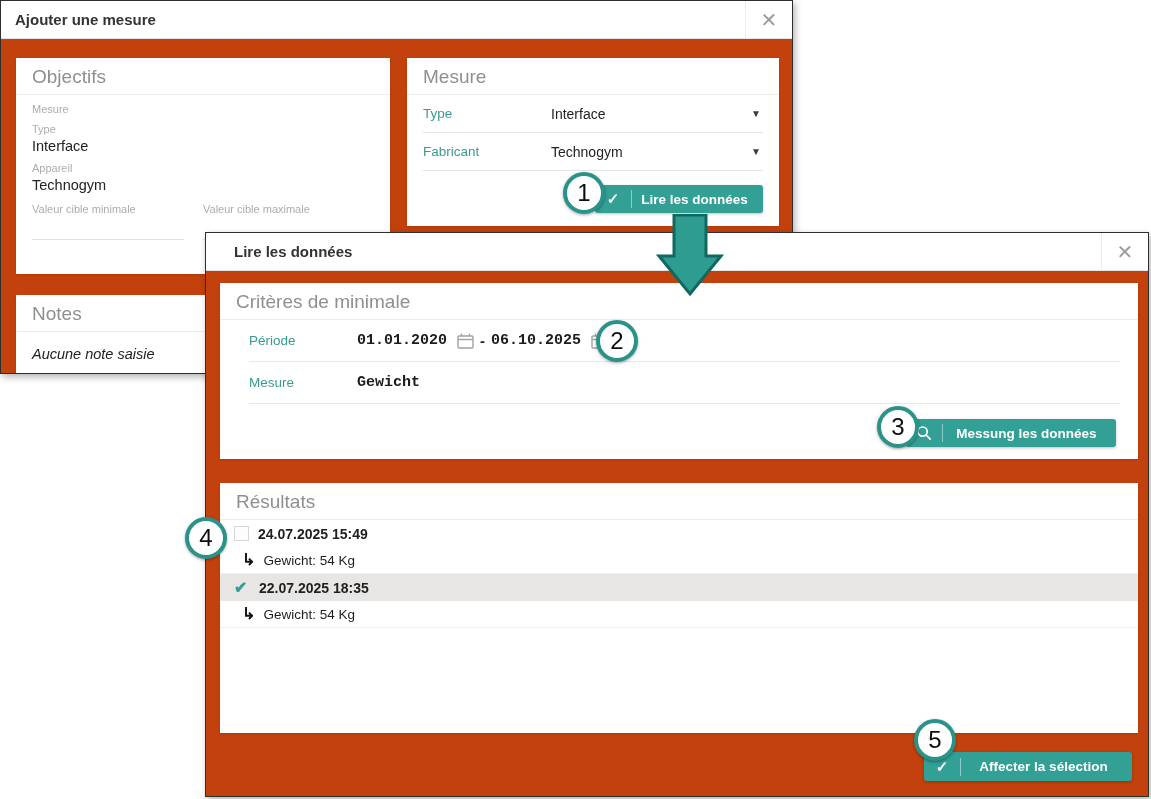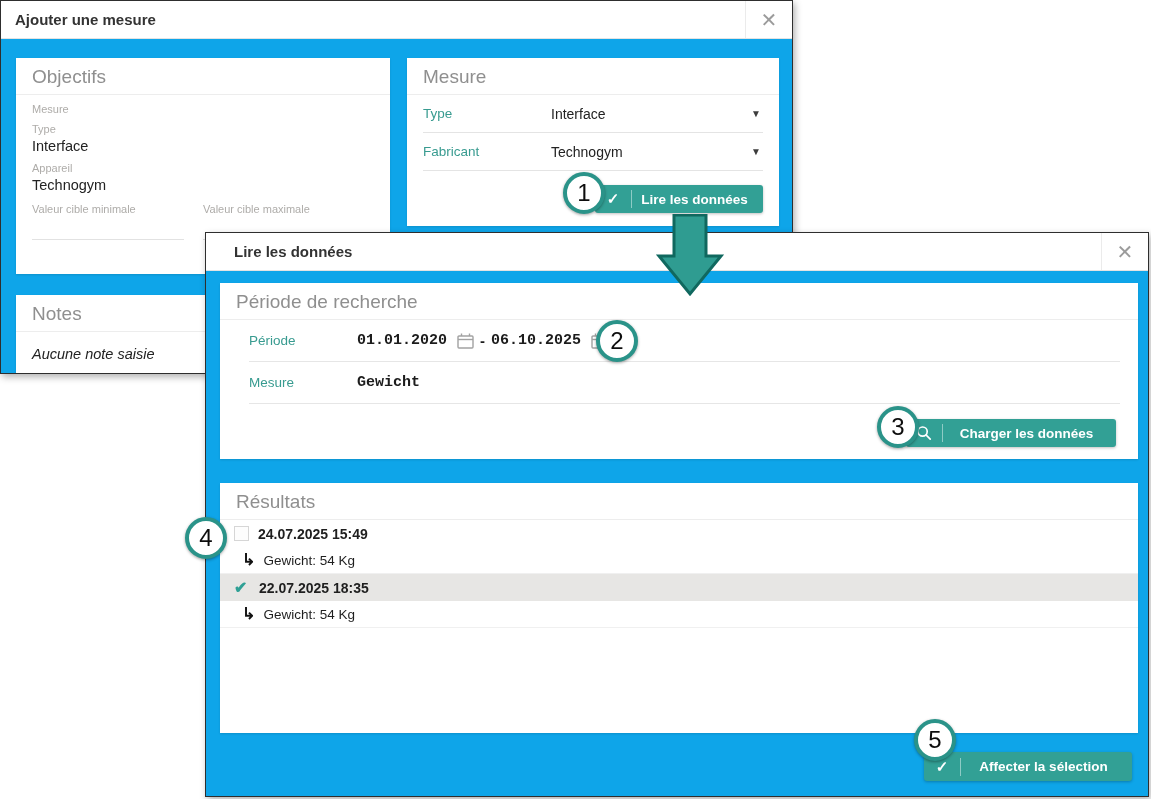--- a/index.html
+++ b/index.html
@@ -1,20 +1,20 @@
 <!DOCTYPE html>
 <html><head>
 <meta charset="utf-8">
 <style>
   html,body{margin:0;padding:0;background:#fff;}
   .stage{position:relative;width:1151px;height:799px;background:#ffffff;overflow:hidden;
          font-family:"Liberation Sans",sans-serif;-webkit-font-smoothing:antialiased;}
 
   
-  .dialog{position:absolute;background:#0ea5e9;border:1px solid #2e2e2e;
+  .dialog{position:absolute;background:#c2410c;border:1px solid #2e2e2e;
           box-shadow:2px 3px 7px rgba(0,0,0,.30);box-sizing:border-box;}
   .dialog-add{left:0;top:0;width:793px;height:374px;z-index:1;overflow:hidden;}
   .dialog-read{left:205px;top:232px;width:944px;height:565px;z-index:10;}
 
   .dlg-header{position:absolute;left:0;top:0;right:0;height:37px;background:#fff;
               border-bottom:1px solid #e3e3e3;display:flex;align-items:center;}
   .dlg-title{font-size:15px;font-weight:700;color:#333;padding-left:14px;}
   .dialog-read .dlg-title{padding-left:28px;}
   .dlg-close-wrap{margin-left:auto;height:100%;width:46px;display:flex;align-items:center;
                   justify-content:center;border-left:1px solid #ebebeb;}
@@ -157,21 +157,21 @@
 
   <div class="dialog dialog-read">
     <div class="dlg-header">
       <span class="dlg-title">Lire les données</span>
       <span class="dlg-close-wrap">
         <button class="dlg-close">✕</button>
       </span>
     </div>
 
     <div class="card card-criteria">
-      <div class="card-title">Période de recherche</div>
+      <div class="card-title">Critères de minimale</div>
       <div class="c-row">
         <span class="c-label">Période</span>
         <span class="c-value">01.01.2020</span>
         <button class="cal-btn">
           <svg width="17" height="16" viewBox="0 0 17 16">
             <g fill="none" stroke="#a2a2a2" stroke-width="1.4">
               <rect x="1" y="3" width="15" height="12" rx="1"></rect>
               <line x1="4.5" y1="0.5" x2="4.5" y2="3"></line>
               <line x1="12.5" y1="0.5" x2="12.5" y2="3"></line>
               <line x1="1" y1="6.5" x2="16" y2="6.5"></line>
@@ -198,21 +198,21 @@
       <button class="btn btn-load">
         <span class="btn-icon">
           <svg width="16" height="16" viewBox="0 0 16 16">
             <g fill="none" stroke="#ffffff" stroke-width="1.7" stroke-linecap="round">
               <circle cx="6.6" cy="6.6" r="4.6"></circle>
               <line x1="10.2" y1="10.2" x2="14.2" y2="14.2"></line>
             </g>
           </svg>
         </span>
         <span class="btn-sep"></span>
-        <span class="btn-label">Charger les données</span>
+        <span class="btn-label">Messung les données</span>
       </button>
     </div>
 
     <div class="card card-results">
       <div class="card-title">Résultats</div>
 
       <div class="r-row">
         <span class="r-checkbox"></span>
         <span class="r-datetime">24.07.2025 15:49</span>
       </div>

